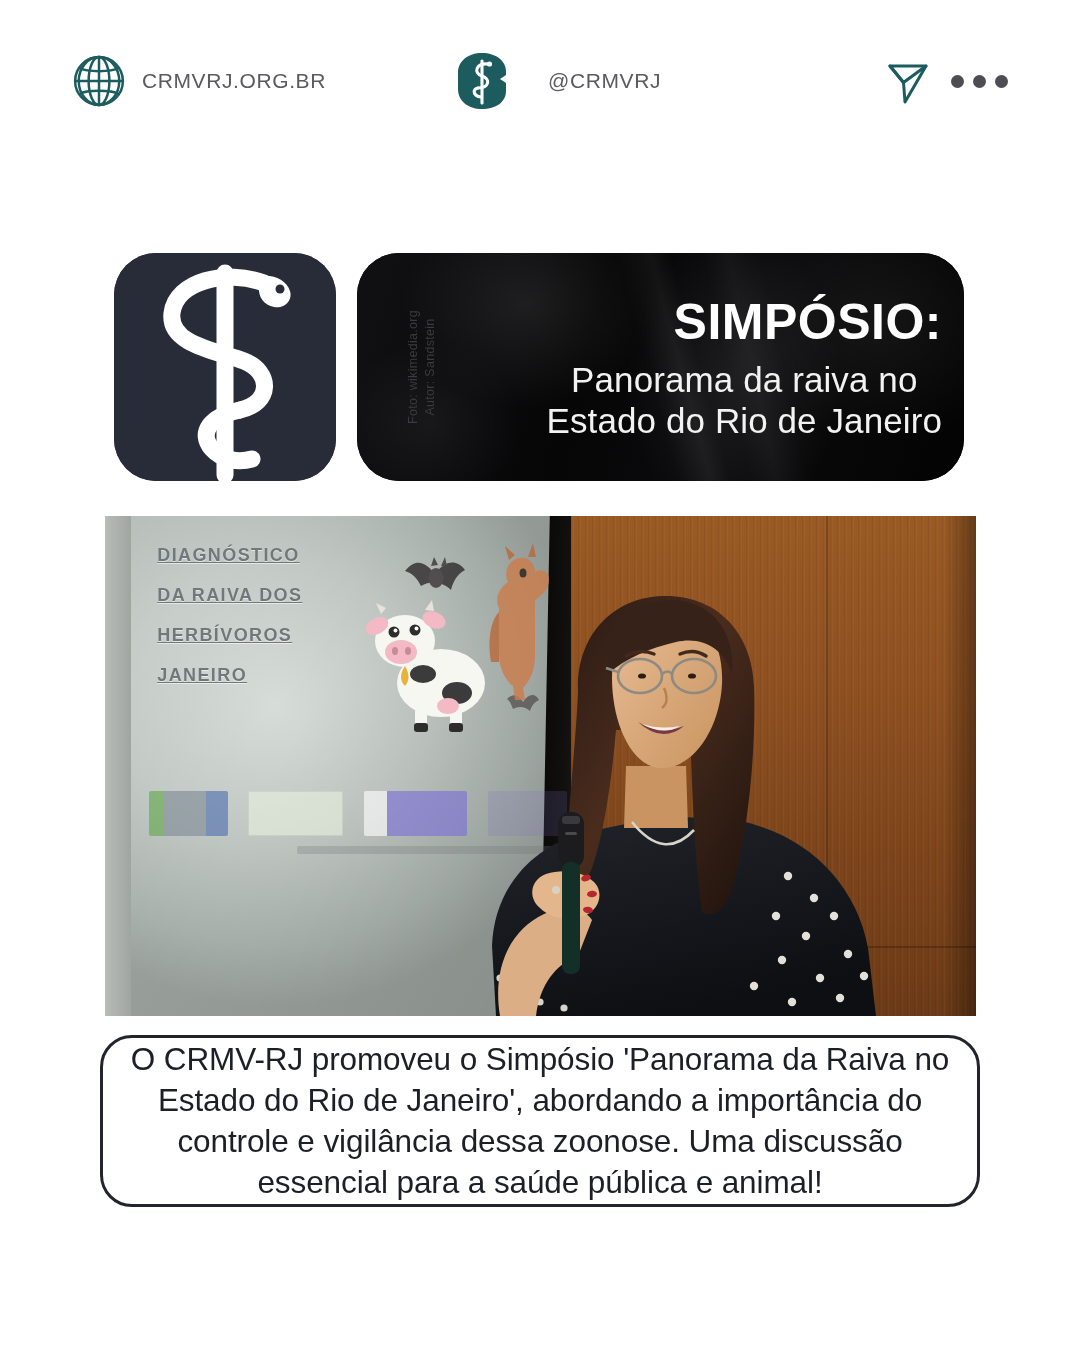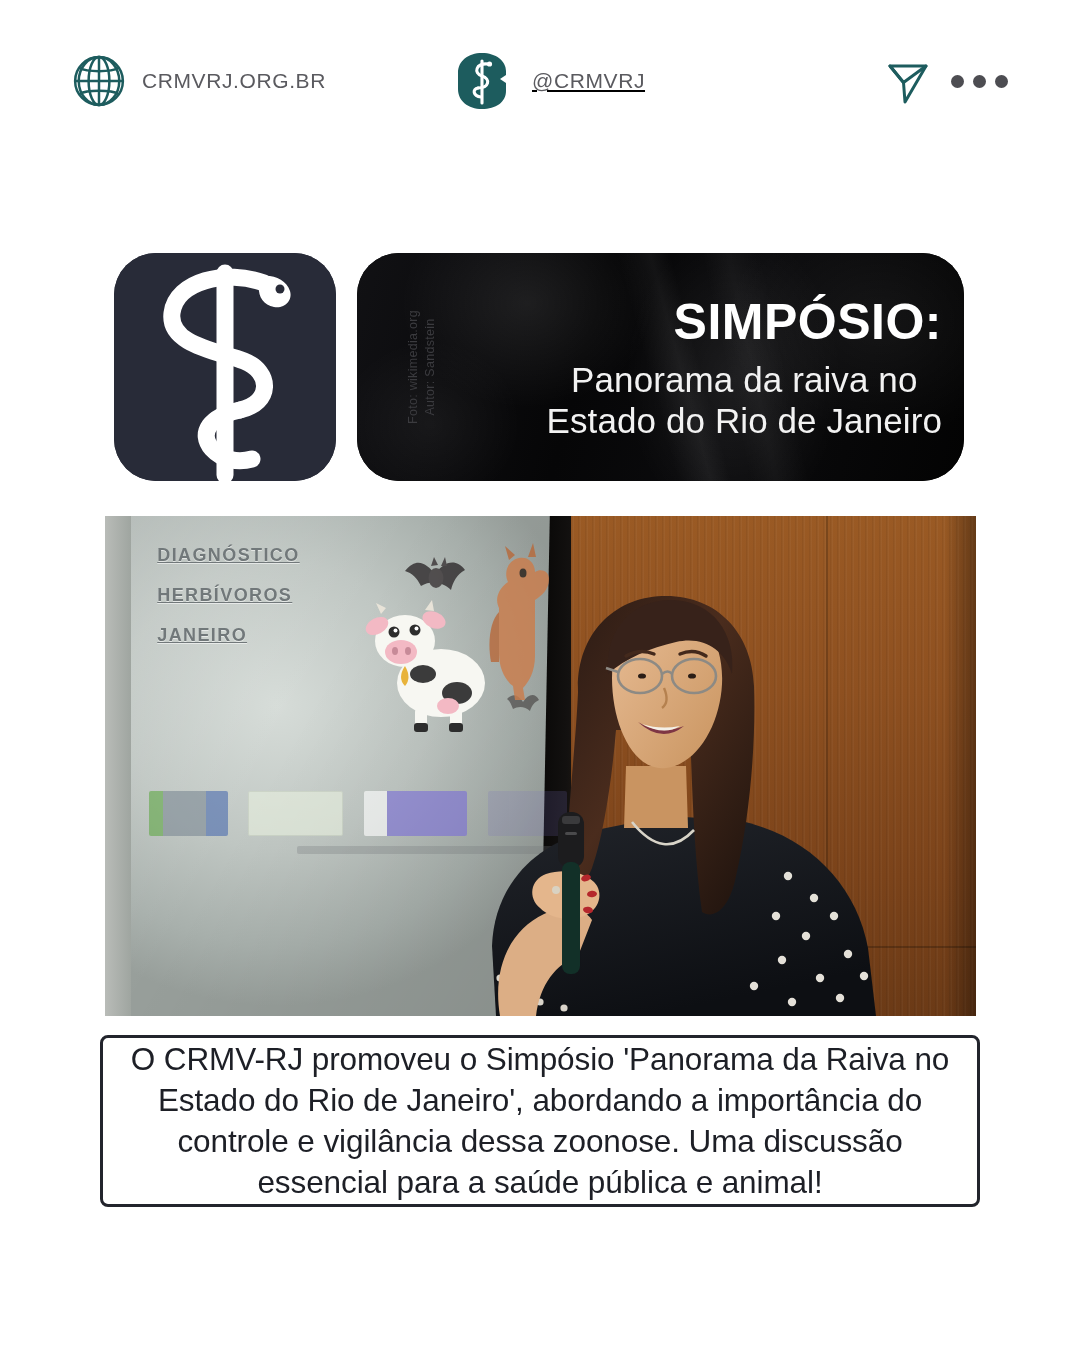--- a/index.html
+++ b/index.html
@@ -46,23 +46,22 @@
     white-space: nowrap;
     text-align: center;
   }
 
   .hdr-handle {
     position: absolute;
     left: 456px;
     top: 0;
     display: flex;
     align-items: center;
-    gap: 24px;
+    gap: 40px;
     height: 86px;
-    text-decoration: underline;
   }
   .brand-mark { width: 52px; height: 56px; display: block; }
   .hdr-handle-label {
     font-size: 21px;
     letter-spacing: 0.6px;
     color: #5a5a5f;
     font-weight: 400;
     white-space: nowrap;
   }
 
@@ -302,21 +301,21 @@
   .speaker svg { display: block; width: 100%; height: 100%; }
 
   
   .caption {
     position: absolute;
     left: 100px;
     top: 1035px;
     width: 880px;
     height: 172px;
     border: 3px solid #22242c;
-    border-radius: 8px;
+    border-radius: 32px;
     background: #ffffff;
     display: flex;
     align-items: center;
     justify-content: center;
     padding: 6px 26px;
   }
   .caption-text {
     font-size: 31.5px;
     line-height: 1.30;
     color: #1d1f26;
@@ -466,20 +465,21 @@
         <rect x="310" y="193" width="12" height="20" rx="3" fill="#f7f7f2"></rect>
         <rect x="345" y="193" width="12" height="20" rx="3" fill="#f7f7f2"></rect>
         <rect x="309" y="207" width="14" height="9" rx="3" fill="#2d2d2d"></rect>
         <rect x="344" y="207" width="14" height="9" rx="3" fill="#2d2d2d"></rect>
         <ellipse cx="343" cy="190" rx="11" ry="8" fill="#f3b9c4"></ellipse>
       </g>
     </svg>
 
     <div class="slide-text">
       <div class="ln">DIAGNÓSTICO</div>
+      <div class="ln">DA RAIVA DOS</div>
       <div class="ln">HERBÍVOROS</div>
       <div class="ln">JANEIRO</div>
     </div>
 
     <div class="slide-logos">
       <span class="lg lg1"></span>
       <span class="lg lg2"></span>
       <span class="lg lg3"></span>
       <span class="lg lg4"></span>
     </div>

